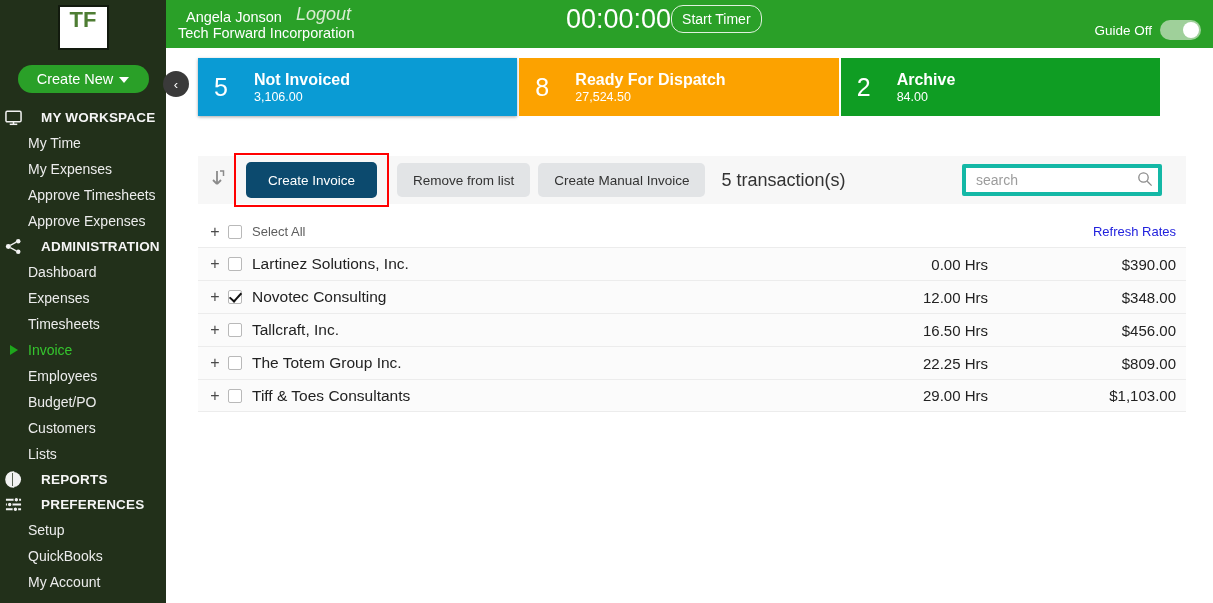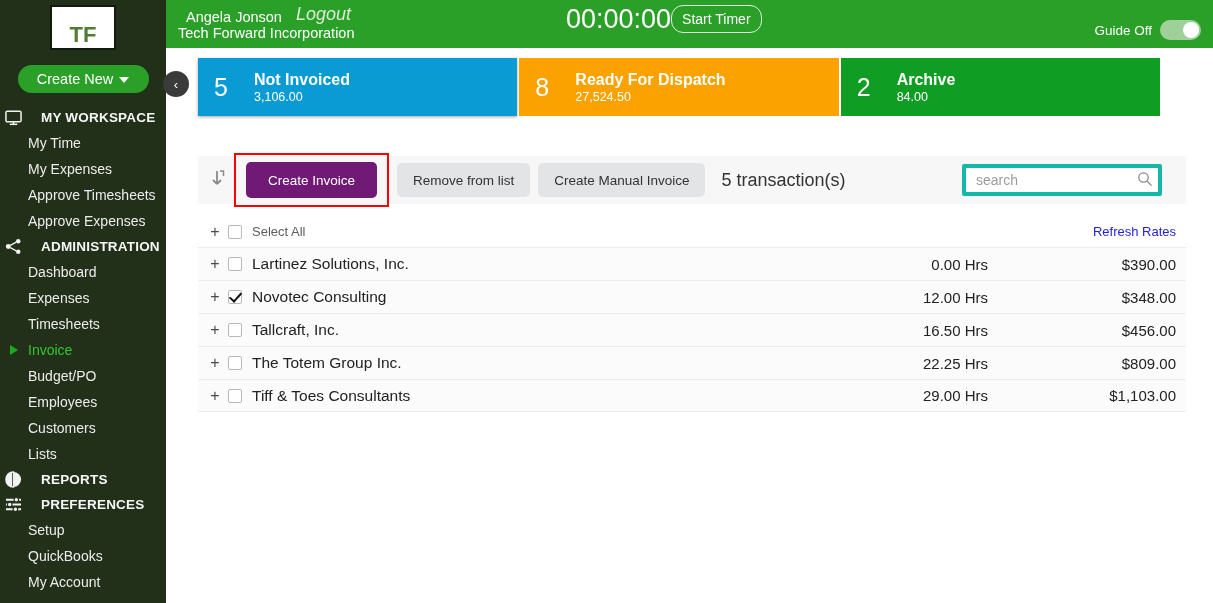--- a/index.html
+++ b/index.html
@@ -16,23 +16,23 @@
     position: absolute; left: 0; top: 0;
     width: 166px; height: 603px;
     background: #22301a;
     color: #f2f2f2;
   }
   .logo-wrap {
     display: flex; justify-content: center; align-items: center;
     padding-top: 5px;
   }
   .logo-box {
-    width: 66px; height: 45px; background: #ffffff;
+    width: 51px; height: 45px; background: #ffffff;
     border: 2px solid #121a0e;
-    display: flex; align-items: flex-end; justify-content: center;
+    display: flex; align-items: flex-start; justify-content: center;
   }
   .logo-text {
     font-size: 22px; font-weight: bold; color: #4e7d33;
     letter-spacing: 0px; font-family: "Liberation Sans", sans-serif;
   }
   .create-new-wrap { display:flex; justify-content:center; margin-top: 15px; }
   .create-new-btn {
     background: #2aa028; color: #ffffff;
     border: none; border-radius: 18px;
     height: 28px; width: 131px;
@@ -143,21 +143,21 @@
     position: absolute; left: 198px; top: 156px;
     width: 988px; height: 48px;
     background: #f7f7f7;
     display: flex; align-items: center; gap: 0;
   }
   .sort-icon-wrap {
     width: 40px; display: flex; justify-content: center; align-items: center;
     cursor: pointer;
   }
   .btn-create-invoice {
-    background: #701a75; color: #ffffff; border: none; border-radius: 5px;
+    background: #0c4a6e; color: #ffffff; border: none; border-radius: 5px;
     height: 36px; padding: 0 22px; font-size: 13.5px; cursor: pointer;
     font-family: "Liberation Sans", sans-serif;
   }
   .create-invoice-highlight {
     border: 2px solid #ff0000;
     padding: 7px 10px;
     display: inline-flex; align-items: center;
     margin-left: -4px;
   }
   .btn-gray {
@@ -274,24 +274,24 @@
         <div class="nav-item">
           <span>Expenses</span>
         </div>
         <div class="nav-item">
           <span>Timesheets</span>
         </div>
         <div class="nav-item active">
           <span>Invoice</span>
         </div>
         <div class="nav-item">
+          <span>Employees</span>
+        </div>
+        <div class="nav-item">
           <span>Budget/PO</span>
-        </div>
-        <div class="nav-item">
-          <span>Employees</span>
         </div>
         <div class="nav-item">
           <span>Customers</span>
         </div>
         <div class="nav-item">
           <span>Lists</span>
         </div>
         <div class="nav-section">
           <svg class="sec-icon" viewBox="0 0 18 18">
             <path d="M9 9 L9 1 A8 8 0 0 1 9 17 Z" fill="#f2f2f2"></path>

